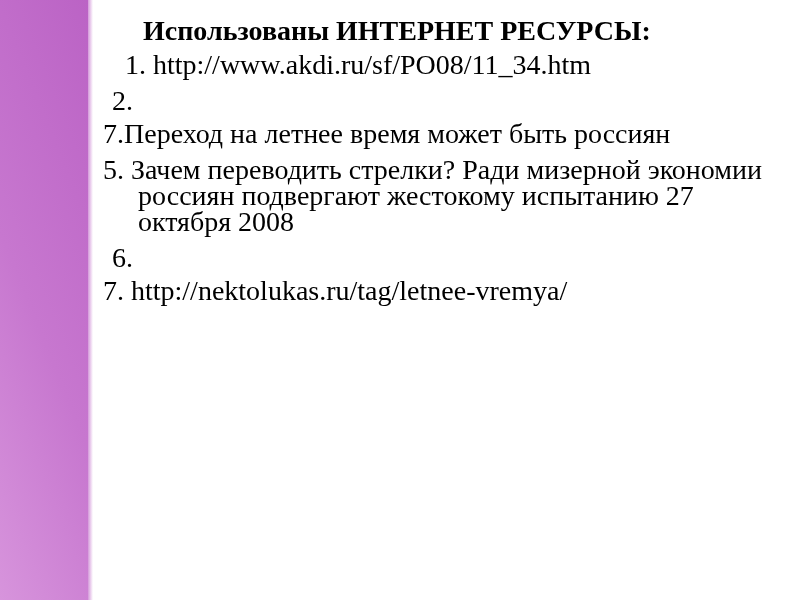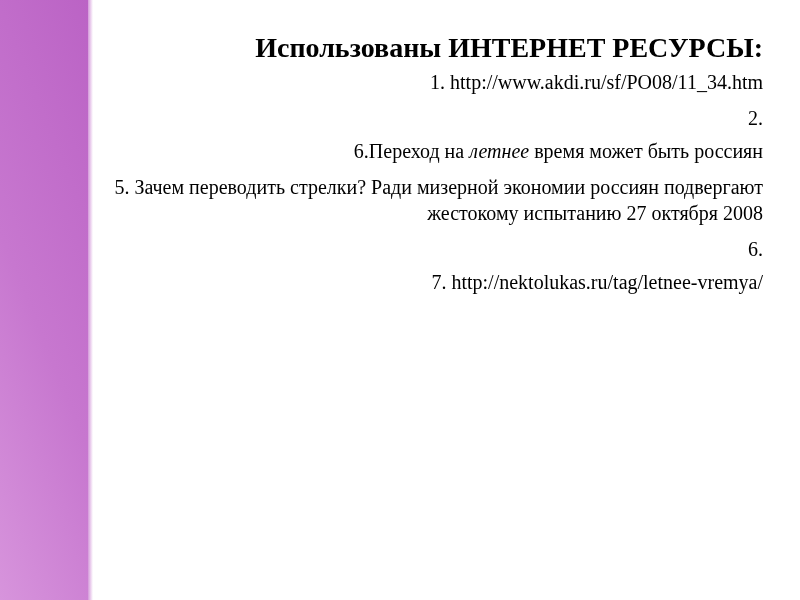--- a/index.html
+++ b/index.html
@@ -30,55 +30,54 @@
     left: 88px;
     top: 0;
     width: 5px;
     height: 600px;
     background: linear-gradient(to right, rgba(205,135,212,0.85), rgba(255,255,255,0));
   }
   
   .content {
     position: absolute;
     left: 103px;
-    top: 33px;
+    top: 16px;
     width: 660px;
-    text-align: right;
   }
   .title {
     margin: 0 0 6px 40px;
     font-size: 28px;
     line-height: 30px;
     font-weight: bold;
     white-space: nowrap;
   }
   .line {
     margin: 0 0 10px 0;
-    font-size: 20px;
+    font-size: 28px;
     line-height: 26px;
   }
   .indent-item1 { margin-left: 22px; }
   .num-line     { margin-left: 9px; margin-bottom: 7px; }
   .url-line {
     margin-left: 35px;
     width: 630px;
     word-break: break-all;
     line-height: 25px;
     margin-bottom: 10px;
   }
   .url6 { margin-bottom: 12px; }
   .ros-line { margin-left: 7px; }
   .hang {
     box-sizing: border-box;
     width: 660px;
     padding-left: 35px;
     text-indent: -35px;
   }
   .last { margin-bottom: 0; }
-  .it { font-style: italic; }
+  .it { }
 </style>
 </head>
 <body>
 
 <div class="slide">
 
   <div class="accent-bar"></div>
   <div class="accent-bar-edge"></div>
 
   <div class="content">
@@ -87,21 +86,21 @@
 
     <div>
 
       <p class="line indent-item1">1. http://www.akdi.ru/sf/PO08/11_34.htm</p>
 
       <div>
         <p class="line num-line">2.</p>
       </div>
 
 
-      <p class="line"><span>6.Переход на </span><span class="it">летнее</span><span> время может быть россиян</span></p>
+      <p class="line"><span>7.Переход на </span><span class="it">летнее</span><span> время может быть россиян</span></p>
 
 
       <p class="line hang">5. Зачем переводить стрелки? Ради мизерной экономии россиян подвергают жестокому испытанию 27 октября 2008</p>
 
       <div>
         <p class="line num-line">6.</p>
       </div>
 
       <p class="line last">7. http://nektolukas.ru/tag/letnee-vremya/</p>
 

